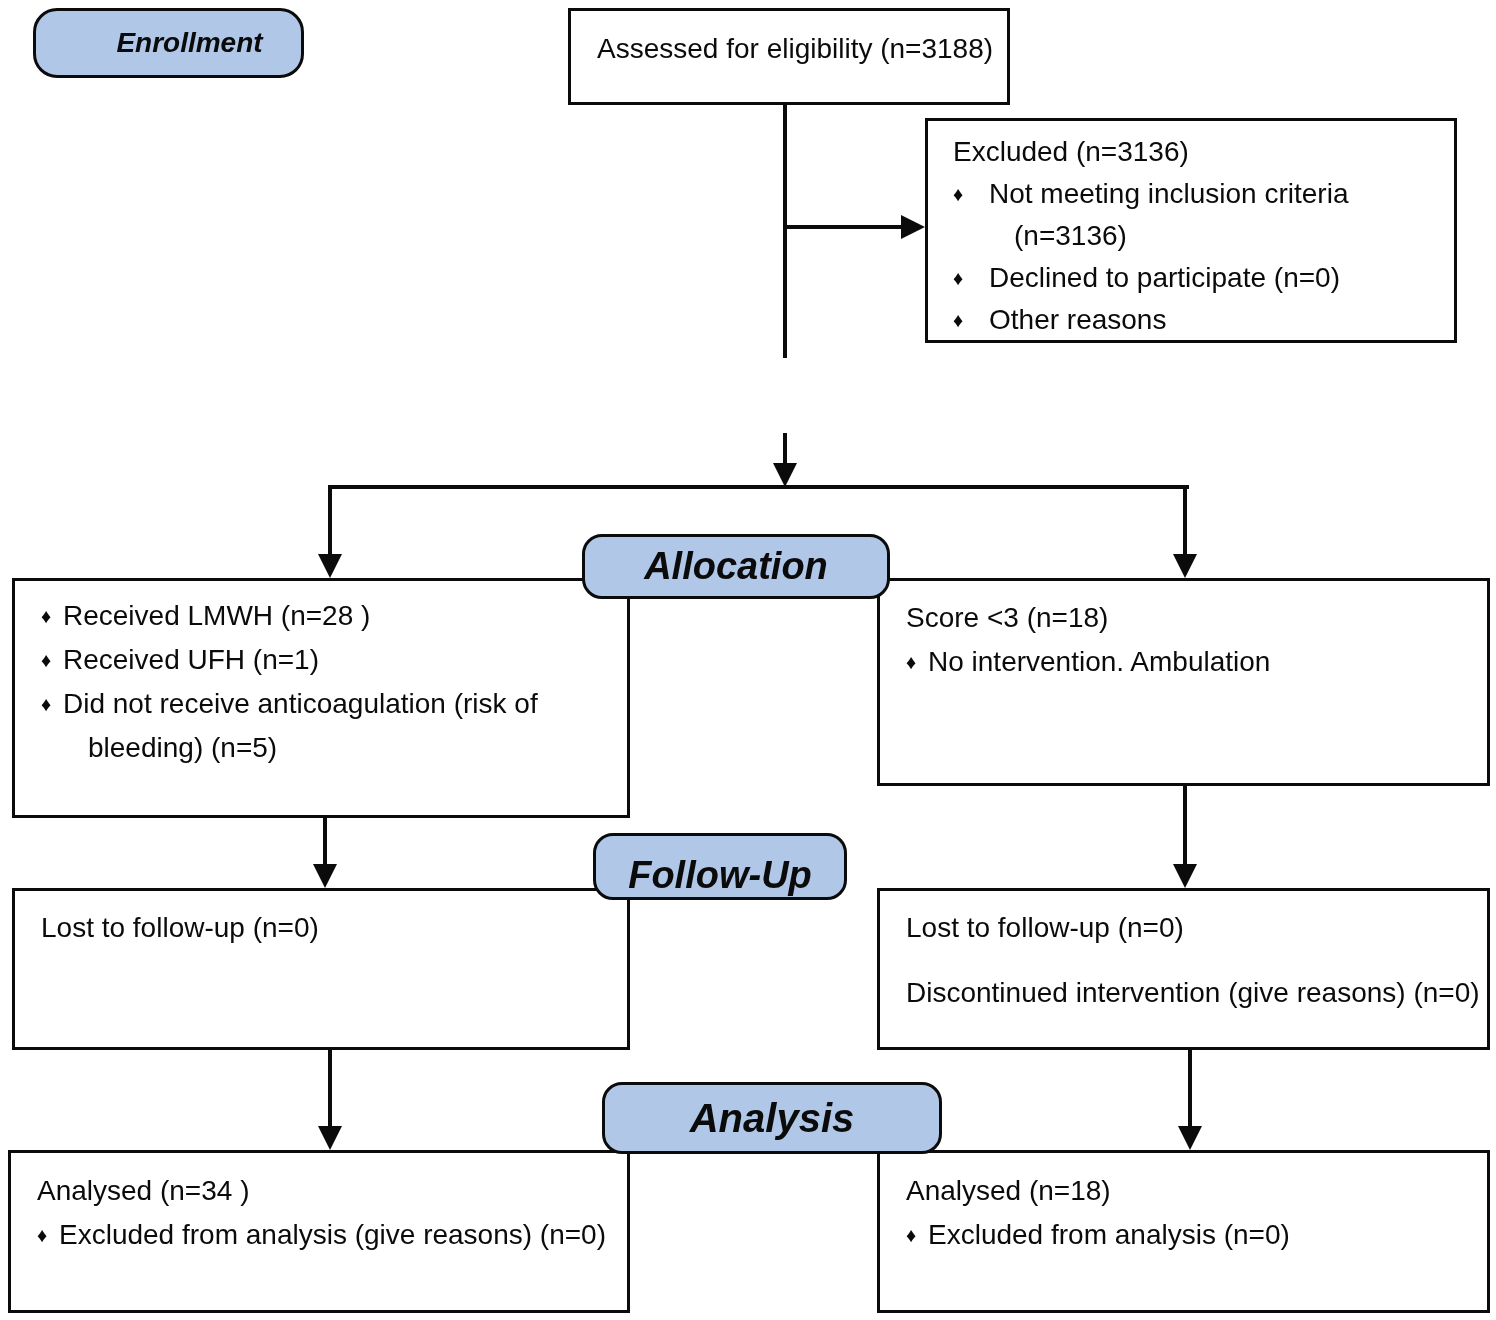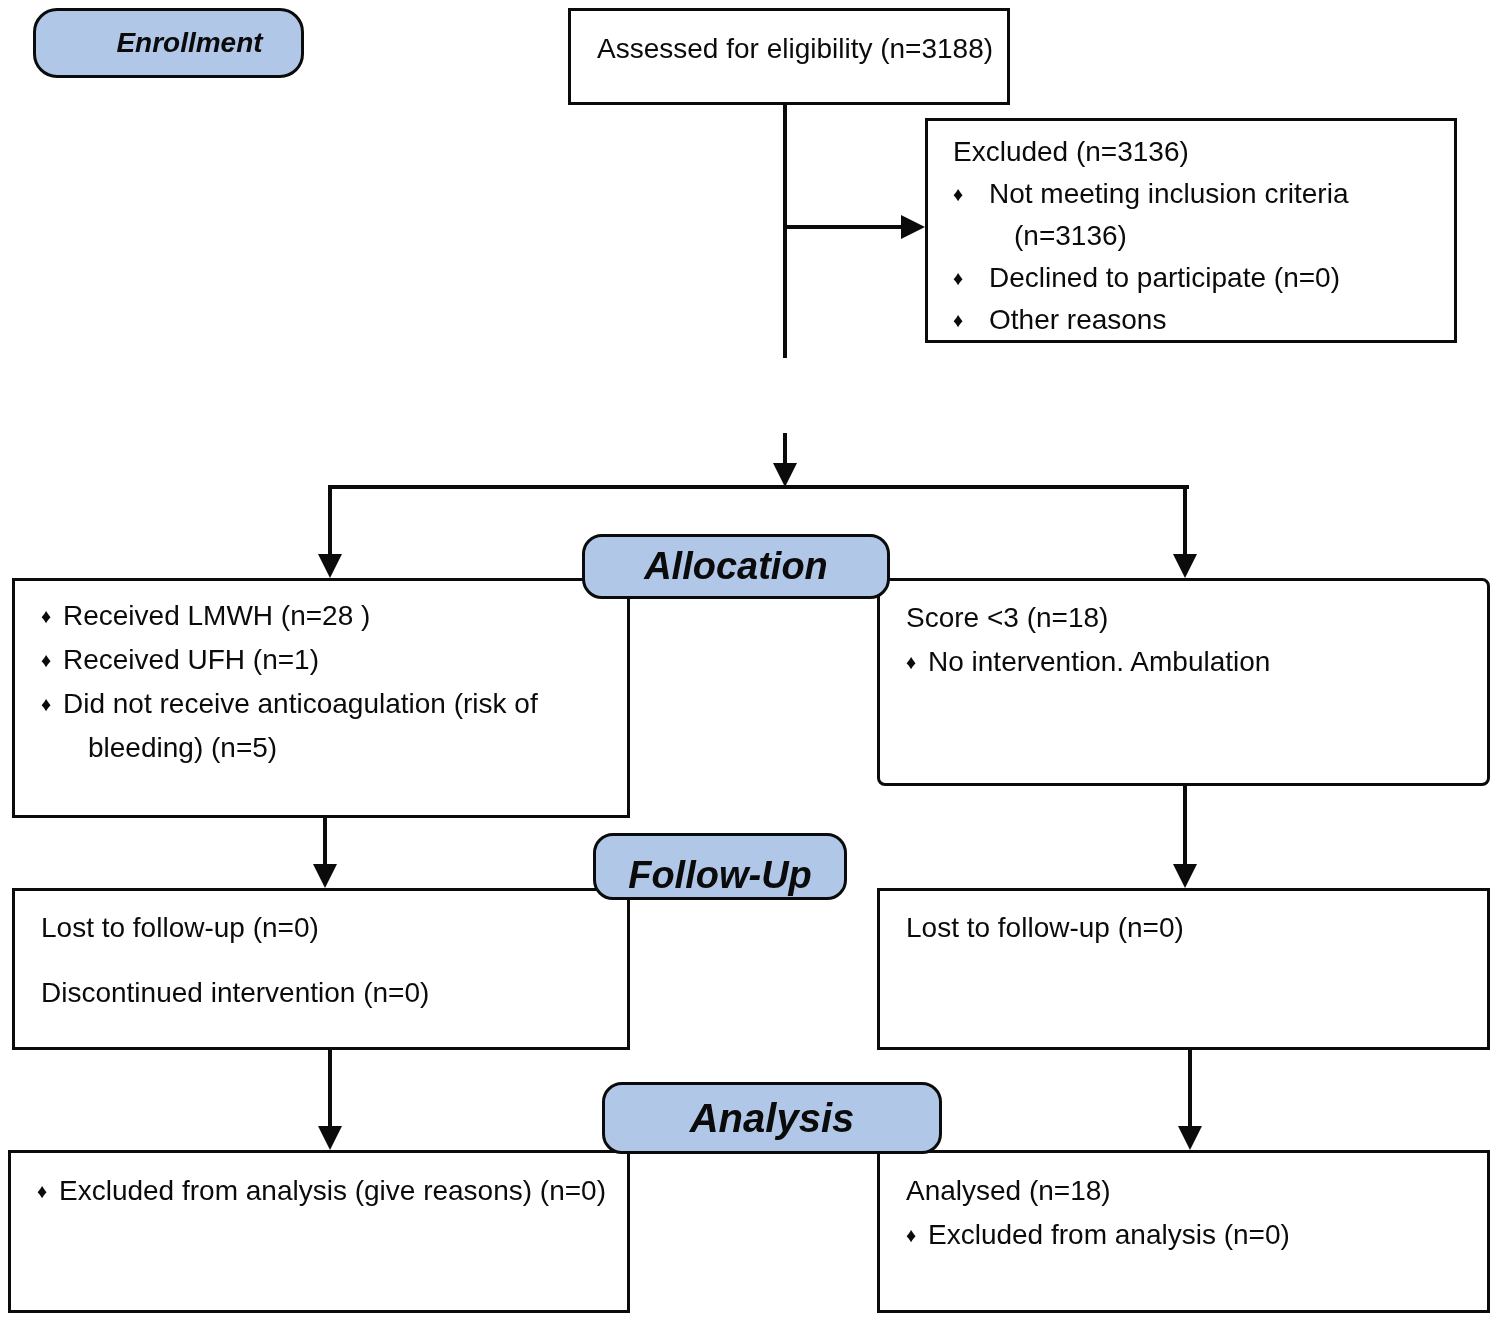--- a/index.html
+++ b/index.html
@@ -5,21 +5,21 @@
   html,body{margin:0;padding:0;background:#ffffff;}
   body{width:1496px;height:1320px;position:relative;font-family:"Liberation Sans","DejaVu Sans",sans-serif;color:#0b0b0b;}
   .canvas{position:absolute;left:0;top:0;width:1496px;height:1320px;background:#ffffff;overflow:hidden;}
 
   
   .box{position:absolute;background:#ffffff;border:3px solid #0b0b0b;box-sizing:border-box;font-size:28px;z-index:1;overflow:hidden;}
   .assessed{left:568px;top:8px;width:442px;height:97px;padding:22px 8px 0 26px;}
   .excluded{left:925px;top:118px;width:532px;height:225px;padding:10px 10px 0 25px;line-height:42px;}
   .n52{left:390px;top:358px;width:740px;height:75px;padding-top:21px;text-align:center;}
   .alloc-left{left:12px;top:578px;width:618px;height:240px;padding:13px 8px 0 26px;line-height:44px;}
-  .alloc-right{left:877px;top:578px;width:613px;height:208px;padding:15px 8px 0 26px;line-height:44px;border-radius:8px;}
+  .alloc-right{left:877px;top:578px;width:613px;height:208px;padding:15px 8px 0 26px;line-height:44px;}
   .fu-left{left:12px;top:888px;width:618px;height:162px;padding:18px 8px 0 26px;line-height:38px;}
   .fu-right{left:877px;top:888px;width:613px;height:162px;padding:18px 6px 0 26px;line-height:38px;}
   .an-left{left:8px;top:1150px;width:622px;height:163px;padding:16px 6px 0 26px;line-height:44px;}
   .an-right{left:877px;top:1150px;width:613px;height:163px;padding:16px 6px 0 26px;line-height:44px;}
 
   
   .badge{position:absolute;background:#b0c7e8;border:3px solid #0b0b0b;border-radius:20px;box-sizing:border-box;
          display:flex;align-items:center;justify-content:center;font-weight:bold;font-style:italic;z-index:5;}
   .badge-enrollment{left:33px;top:8px;width:271px;height:70px;border-radius:24px;font-size:28px;padding-left:42px;}
   .badge-allocation{left:582px;top:534px;width:308px;height:65px;font-size:38px;}
@@ -135,28 +135,29 @@
   <div class="box alloc-right">
     <span class="line nowrap">Score &lt;3 (n=18)</span>
     <div class="bullet-row">
       <span class="marker">♦</span>
       <span class="btext nowrap">No intervention. Ambulation</span>
     </div>
   </div>
 
   <div class="box fu-left">
     <span class="line nowrap">Lost to follow-up (n=0)</span>
-    <span class="line nowrap gap">Discontinued intervention (n=0)</span>
   </div>
 
   <div class="box fu-right">
     <span class="line nowrap">Lost to follow-up (n=0)</span>
+    <span class="line nowrap gap">Discontinued intervention (give reasons) (n=0)</span>
   </div>
 
   <div class="box an-left">
+    <span class="line nowrap">Analysed (n=34 )</span>
     <div class="bullet-row">
       <span class="marker">♦</span>
       <span class="btext nowrap">Excluded from analysis (give reasons) (n=0)</span>
     </div>
   </div>
 
   <div class="box an-right">
     <span class="line nowrap">Analysed (n=18)</span>
     <div class="bullet-row">
       <span class="marker">♦</span>

